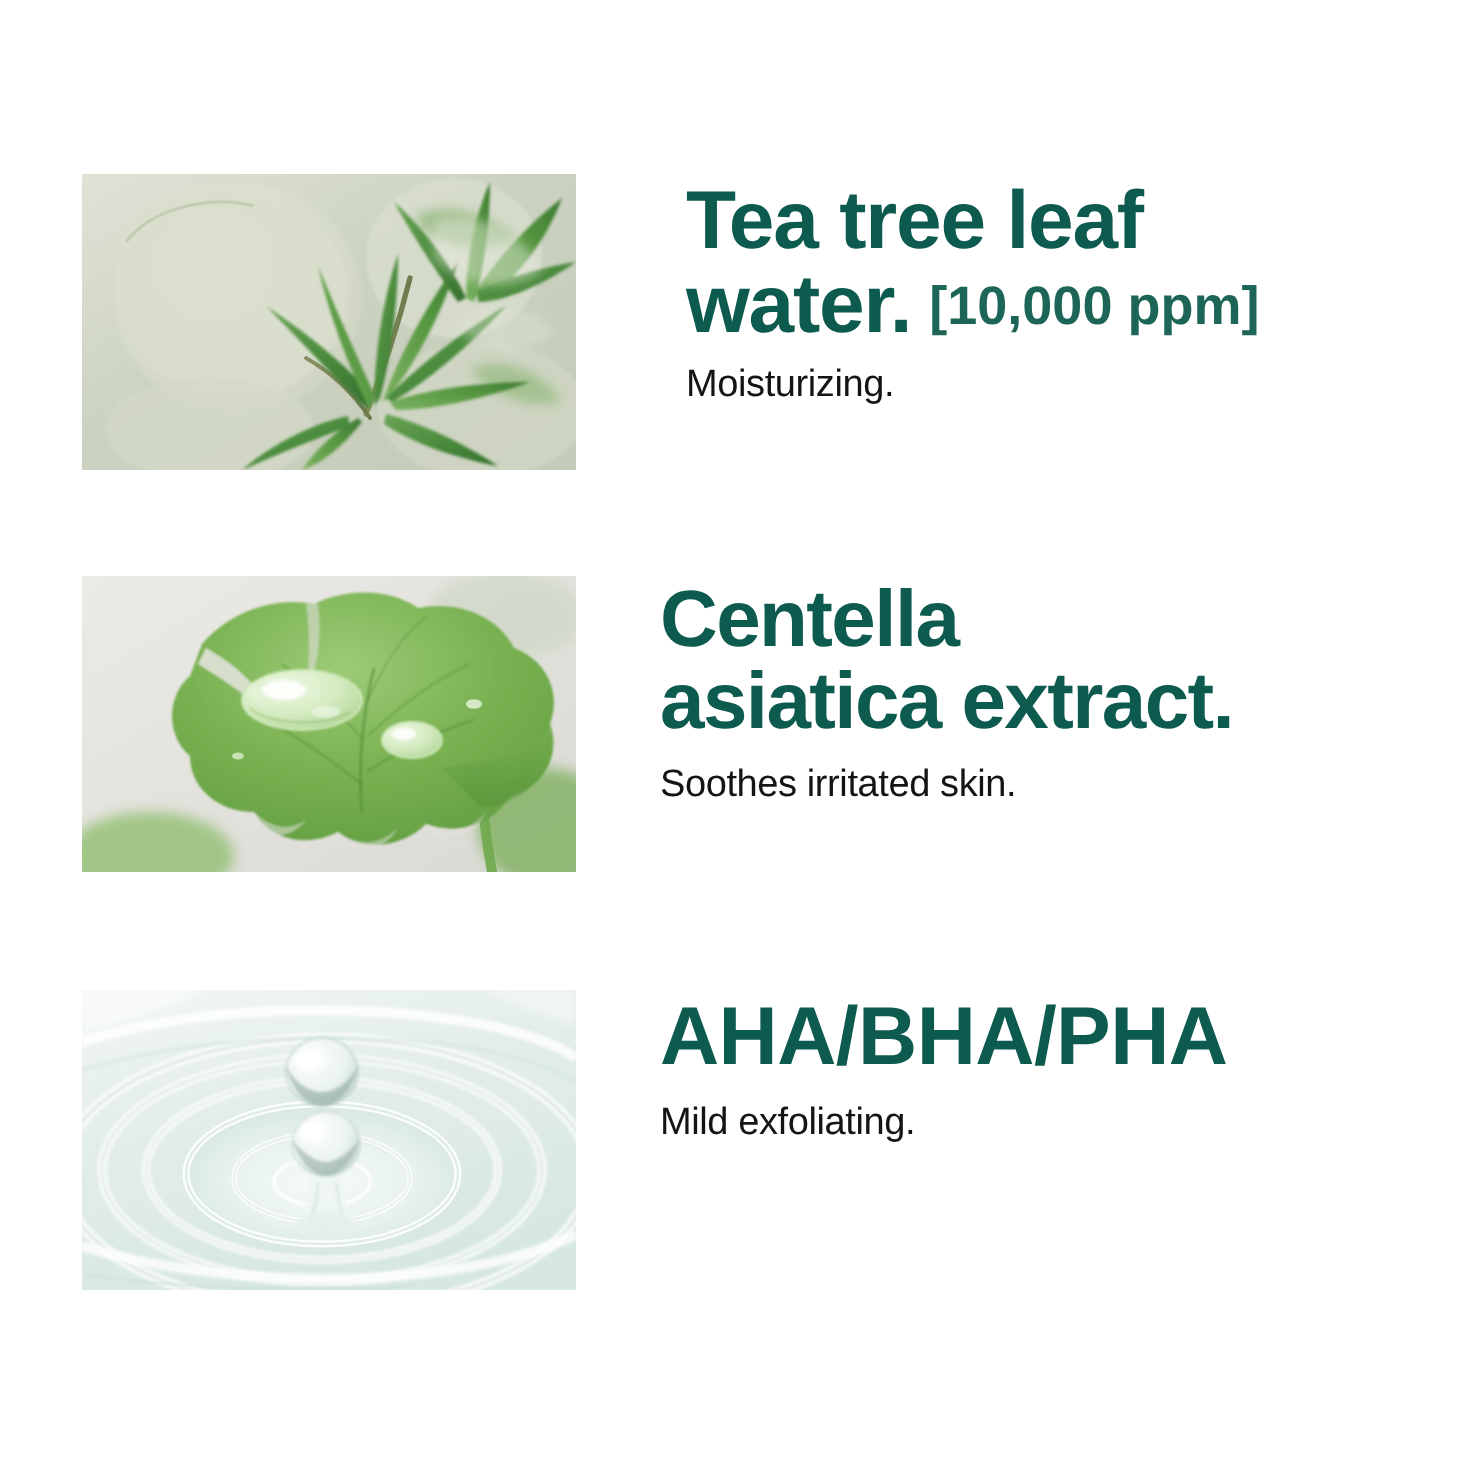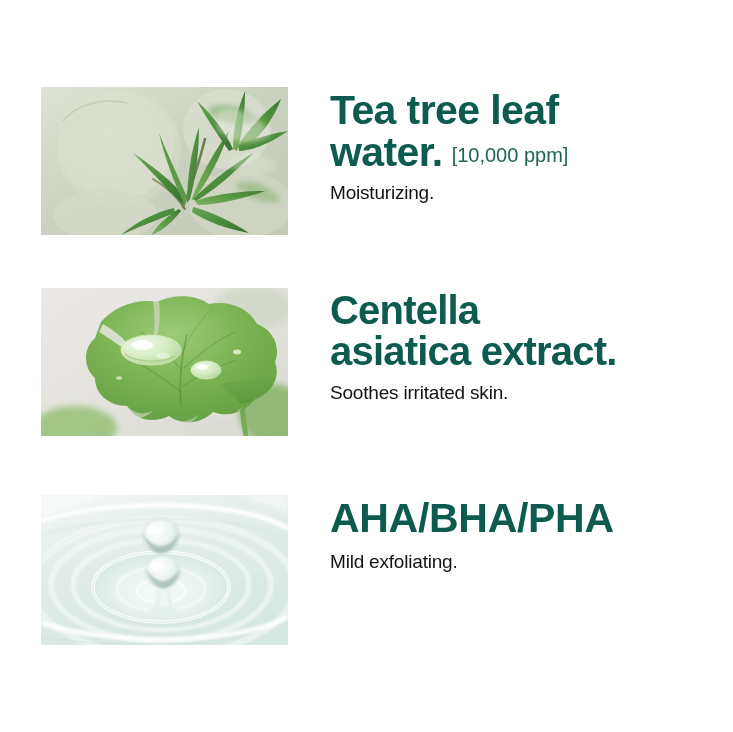--- a/index.html
+++ b/index.html
@@ -23,21 +23,21 @@
   }
 
   
   .ingredient-row {
     position: absolute;
     left: 0;
     width: 733px;
     display: flex;
     align-items: flex-start;
   }
-  #row-0 { top: 87px; }
+  #row-0 { top: 87px; gap: 13px; }
   #row-1 { top: 288px; }
   #row-2 { top: 495px; }
 
   .photo {
     position: relative;
     margin-left: 41px;
     width: 247px;
     height: 148px;
     overflow: hidden;
     flex: 0 0 auto;
@@ -59,22 +59,22 @@
     line-height: 1.03;
     letter-spacing: -0.6px;
     margin: 0;
     white-space: pre-line;
   }
   #row-1 .headline { font-size: 40px; letter-spacing: -0.8px; }
   #row-2 .headline { font-size: 41px; letter-spacing: -0.3px; }
 
   .headline-annotation {
     color: #1d6657;
-    font-size: 20px;
-    font-weight: normal;
+    font-size: 27px;
+    font-weight: bold;
     letter-spacing: 0px;
     margin-left: 9px;
     vertical-align: 4px;
     white-space: nowrap;
   }
 
   .subtitle {
     color: #141414;
     font-size: 19px;
     font-weight: normal;

